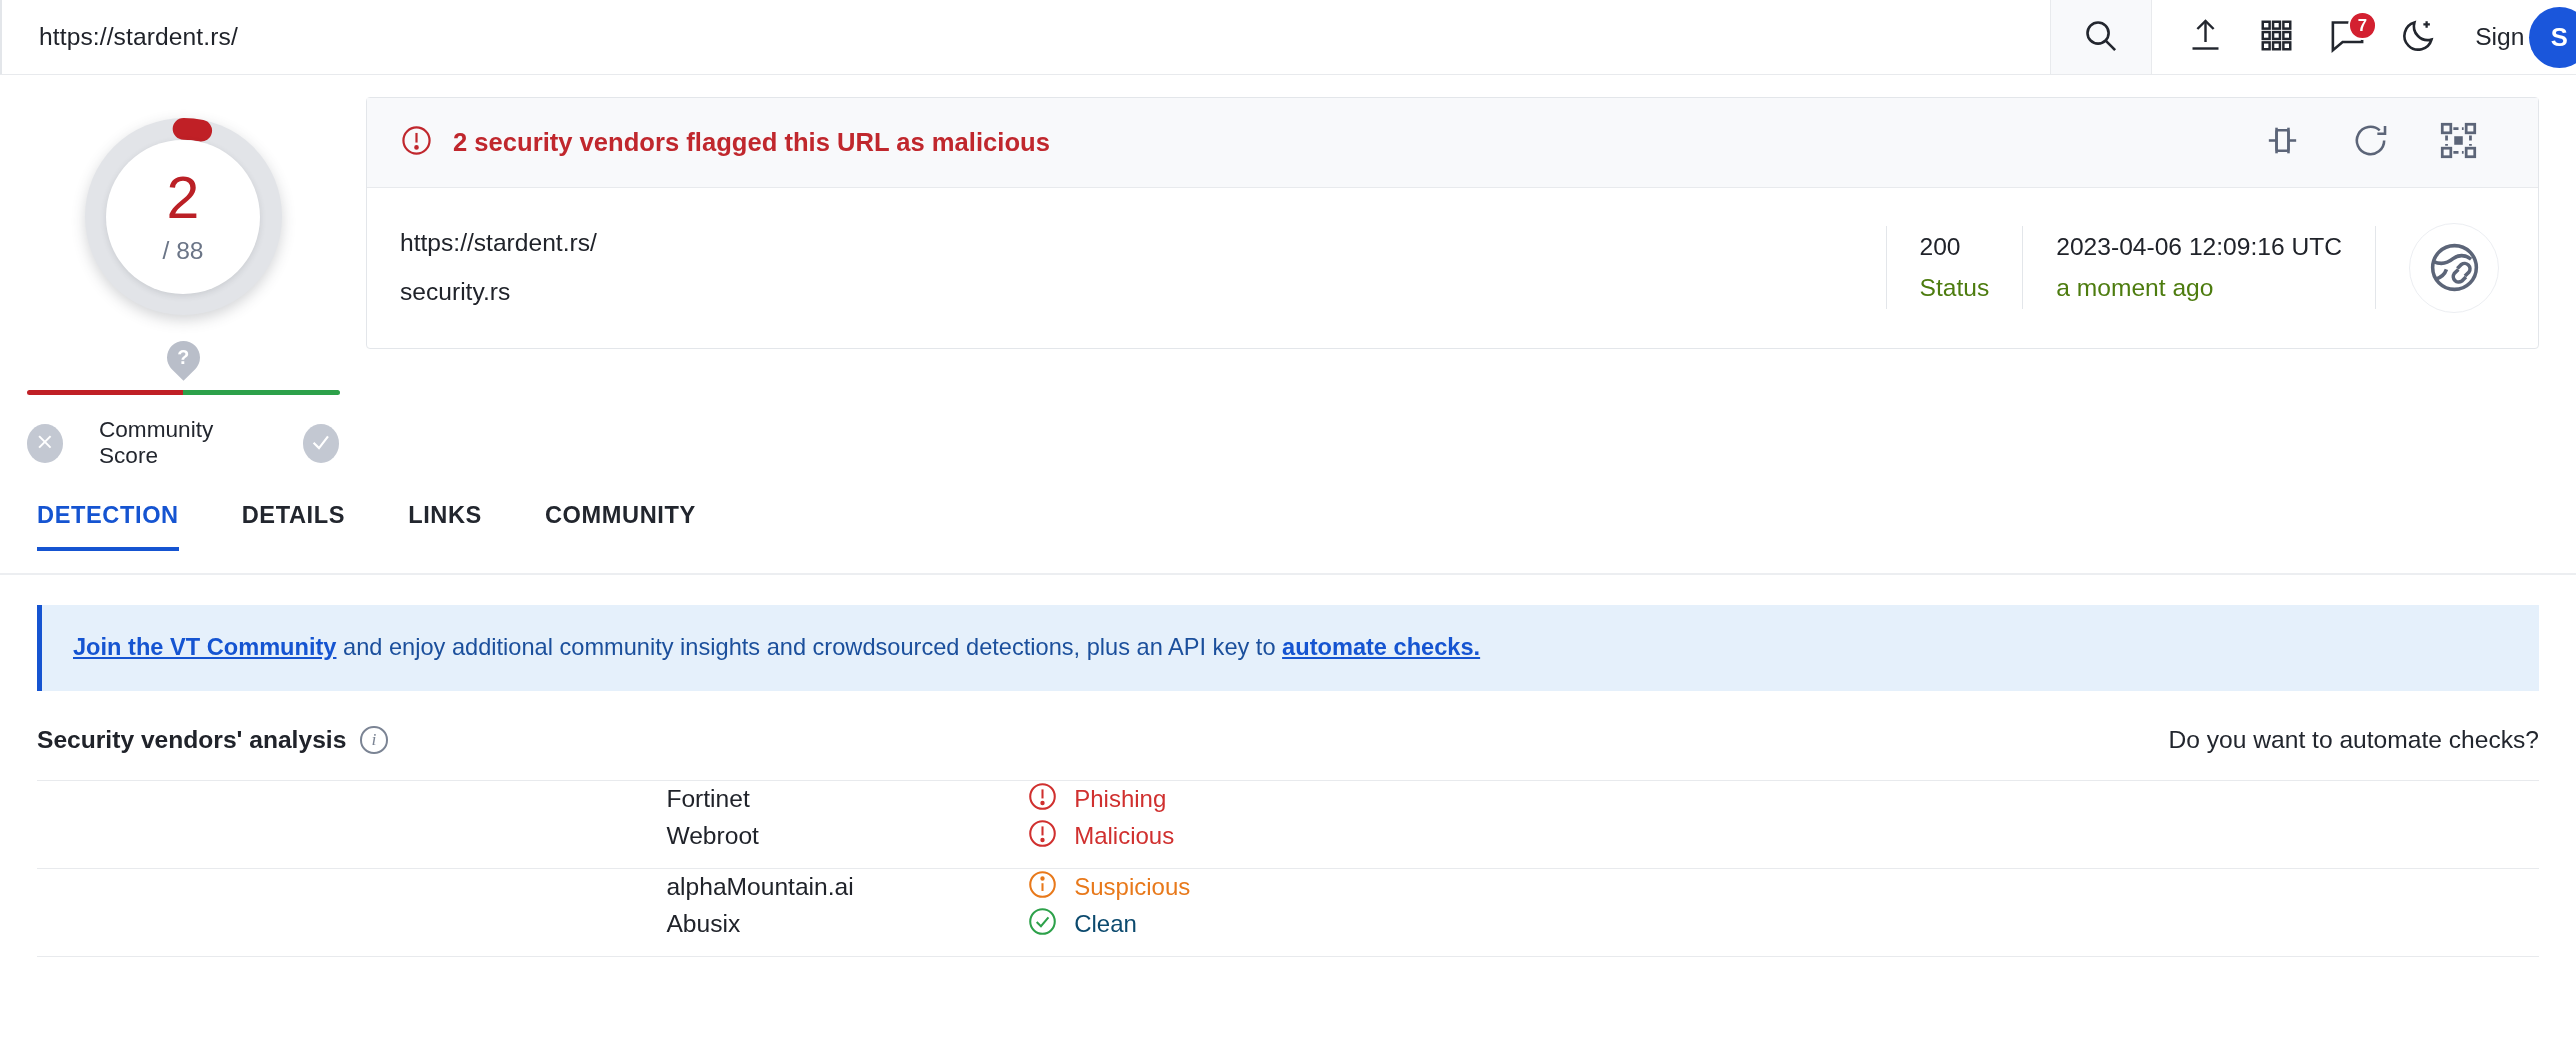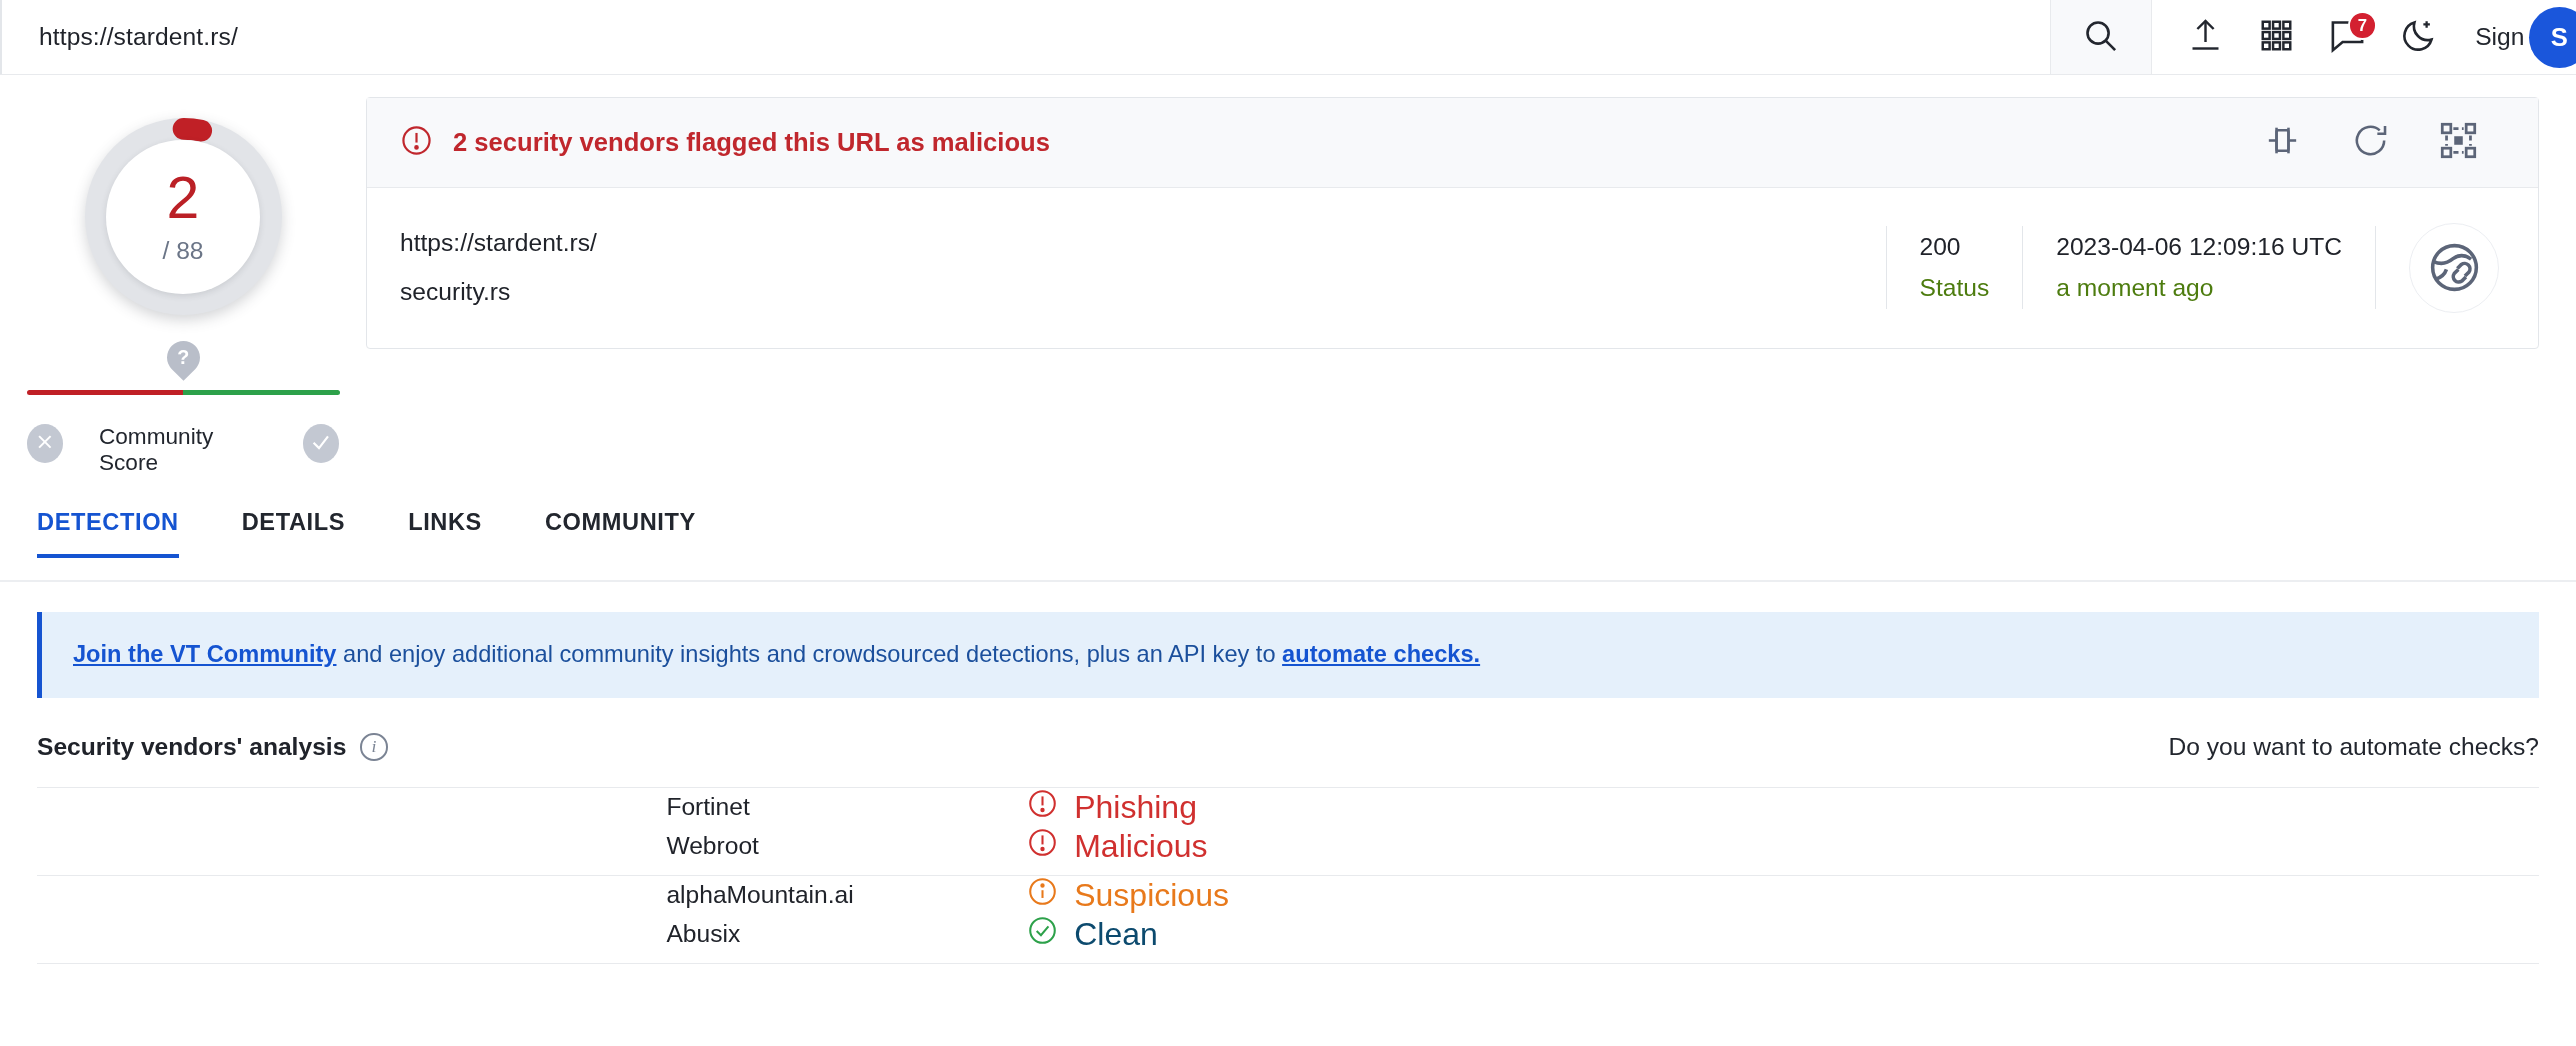--- a/index.html
+++ b/index.html
@@ -148,23 +148,23 @@
   .cscore-bar {
     margin-top: 9.8px;
     width: 313px; height: 5.9px;
     display: flex;
     border-radius: 2.9px;
     overflow: hidden;
   }
   .cscore-bar .red { width: 50%; background: #c02026; }
   .cscore-bar .green { width: 50%; background: #2da14a; }
   .cscore-row {
-    margin-top: 29px;
+    margin-top: 22px;
     width: 313px;
-    display: flex; align-items: flex-start; justify-content: space-between; gap: 36px;
+    display: flex; align-items: center; justify-content: space-between; gap: 36px;
   }
   .cs-circle {
     width: 39px; height: 39px; border-radius: 50%;
     background: #c3c8d2;
     display: flex; align-items: center; justify-content: center;
     color: #fff;
   }
   .cs-label {
     font-size: 22.6px;
     color: #22262e;
@@ -270,21 +270,21 @@
 
   .vrow {
     display: flex;
     border-bottom: 1px solid #e8eaed;
     height: 88px;
     align-items: center;
     flex-direction: column;
   }
   .vcell { display: flex; align-items: center; width: 50%; }
   .vname { width: 364px; font-size: 24.6px; color: #20232a; padding-left: 3.9px; }
-  .vres { display: flex; align-items: center; gap: 16.7px; font-size: 32px; }
+  .vres { display: flex; align-items: center; gap: 16.7px; font-size: 24px; }
   .vres.malicious { color: #d0302f; }
   .vres.suspicious { color: #e8791b; }
   .vres.clean { color: #0c4a6e; }
 </style>
 </head>
 <body>
 
 <div class="topnav">
   <div class="url-zone">
     <span class="url-text">https://stardent.rs/</span>

